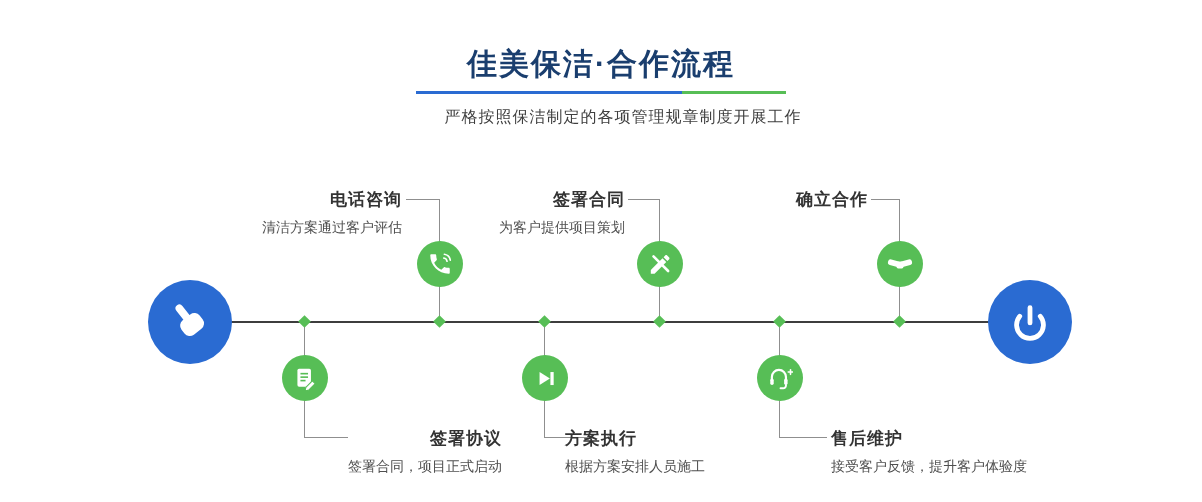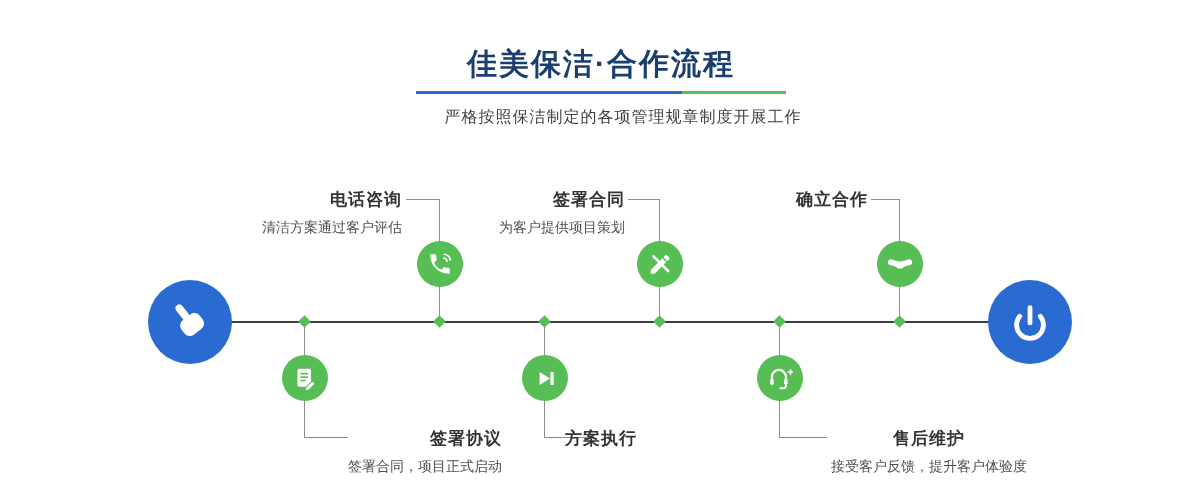--- a/index.html
+++ b/index.html
@@ -44,21 +44,21 @@
   .ep-end{left:988px;top:280px;}
   
   .step-label{position:absolute;white-space:nowrap;z-index:2;}
   .step-label .t{font-size:17px;font-weight:bold;color:var(--text-dark,#333);letter-spacing:1px;}
   .step-label .d{margin-top:8px;font-size:14px;color:var(--text-gray,#4f4f4f);}
   .lbl-0{top:188px;right:800px;text-align:right;}
   .lbl-1{top:188px;right:577px;text-align:right;}
   .lbl-2{top:188px;right:334px;text-align:center;}
   .lbl-3{top:427px;left:348px;text-align:right;}
   .lbl-4{top:427px;left:565px;text-align:left;}
-  .lbl-5{top:427px;left:831px;text-align:center;}
+  .lbl-5{top:427px;left:831px;text-align:left;}
 </style>
 </head>
 <body>
 
 <div class="canvas">
 
   <div class="header">
     <div class="page-title">佳美保洁·合作流程</div>
     <div class="underline">
       <span class="ul-blue"></span>
@@ -164,19 +164,20 @@
   </div>
   <div class="step-label lbl-2">
     <div class="t">确立合作</div>
   </div>
   <div class="step-label lbl-3">
     <div class="t">签署协议</div>
     <div class="d">签署合同，项目正式启动</div>
   </div>
   <div class="step-label lbl-4">
     <div class="t">方案执行</div>
+    <div class="d">根据方案安排人员施工</div>
   </div>
   <div class="step-label lbl-5">
     <div class="t">售后维护</div>
     <div class="d">接受客户反馈，提升客户体验度</div>
   </div>
 
 </div>
 
 </body></html>

